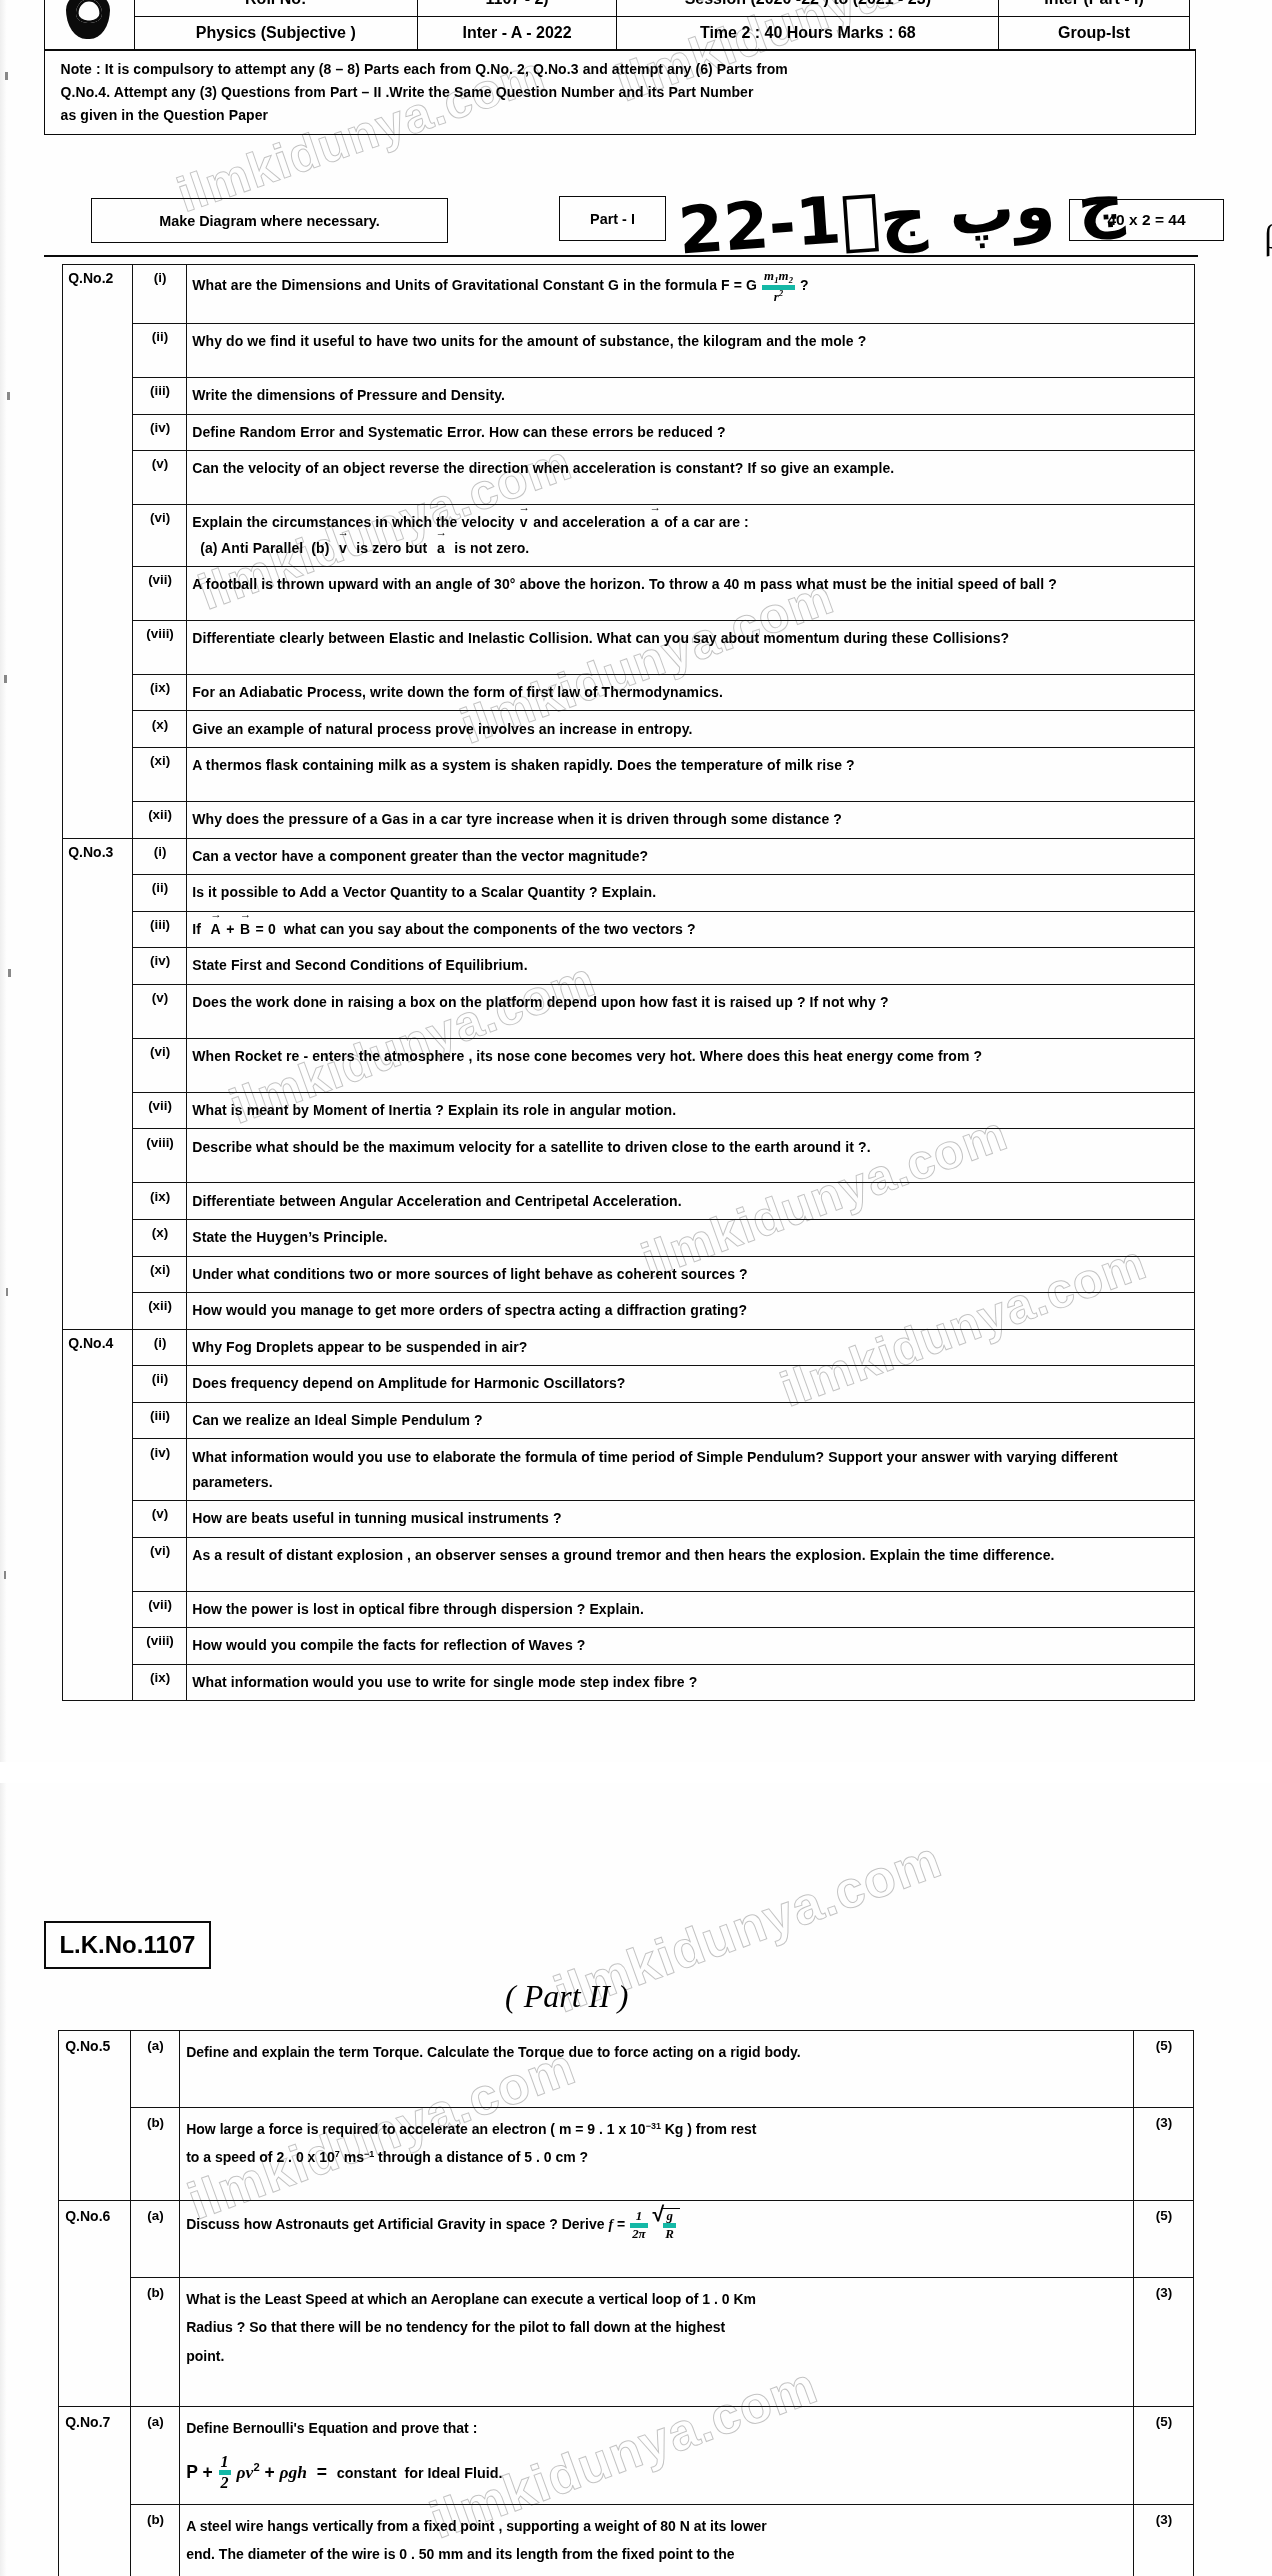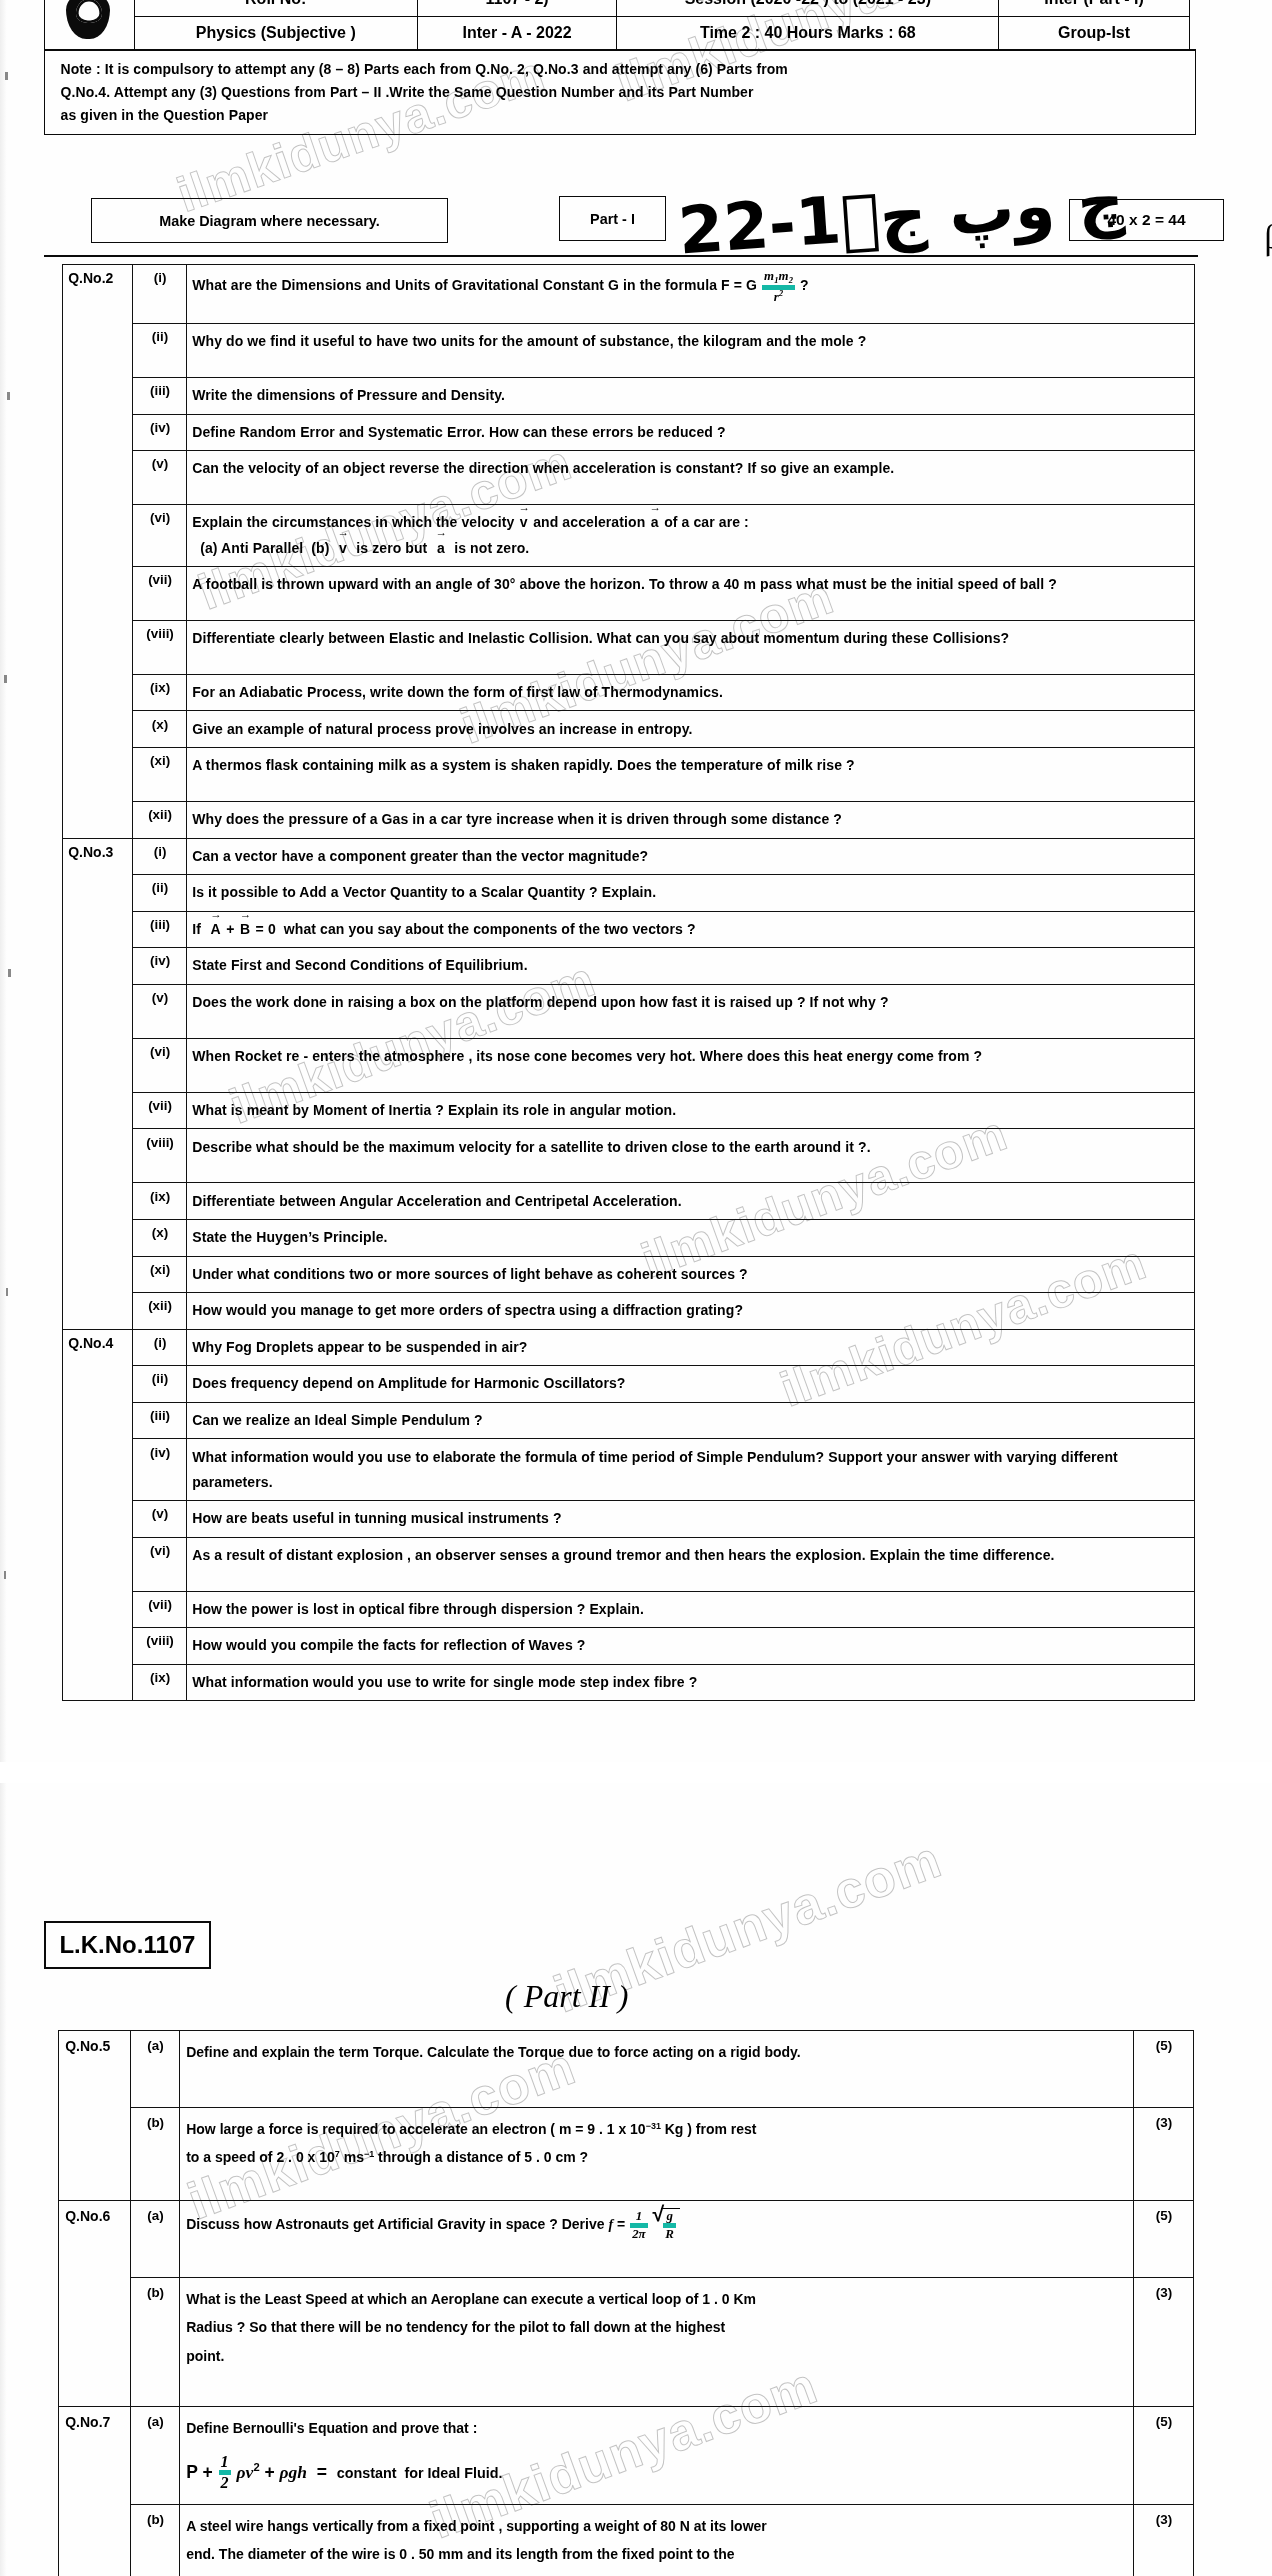--- a/index.html
+++ b/index.html
@@ -385,21 +385,21 @@
       <tr>
         <td class="c-rom">(x)</td>
         <td class="c-txt">State  the  Huygen’s  Principle.</td>
       </tr>
       <tr>
         <td class="c-rom">(xi)</td>
         <td class="c-txt">Under  what  conditions  two  or  more sources of light behave as  coherent  sources ?</td>
       </tr>
       <tr>
         <td class="c-rom">(xii)</td>
-        <td class="c-txt">How  would  you  manage  to get more orders of spectra using a  diffraction  grating?</td>
+        <td class="c-txt">How  would  you  manage  to get more orders of spectra acting a  diffraction  grating?</td>
       </tr>
 
       <tr>
         <td class="c-qno" rowspan="9">Q.No.4</td>
         <td class="c-rom">(i)</td>
         <td class="c-txt">Why Fog Droplets appear to be suspended in air?</td>
       </tr>
       <tr>
         <td class="c-rom">(ii)</td>
         <td class="c-txt">Does frequency depend  on Amplitude for Harmonic Oscillators?</td>

